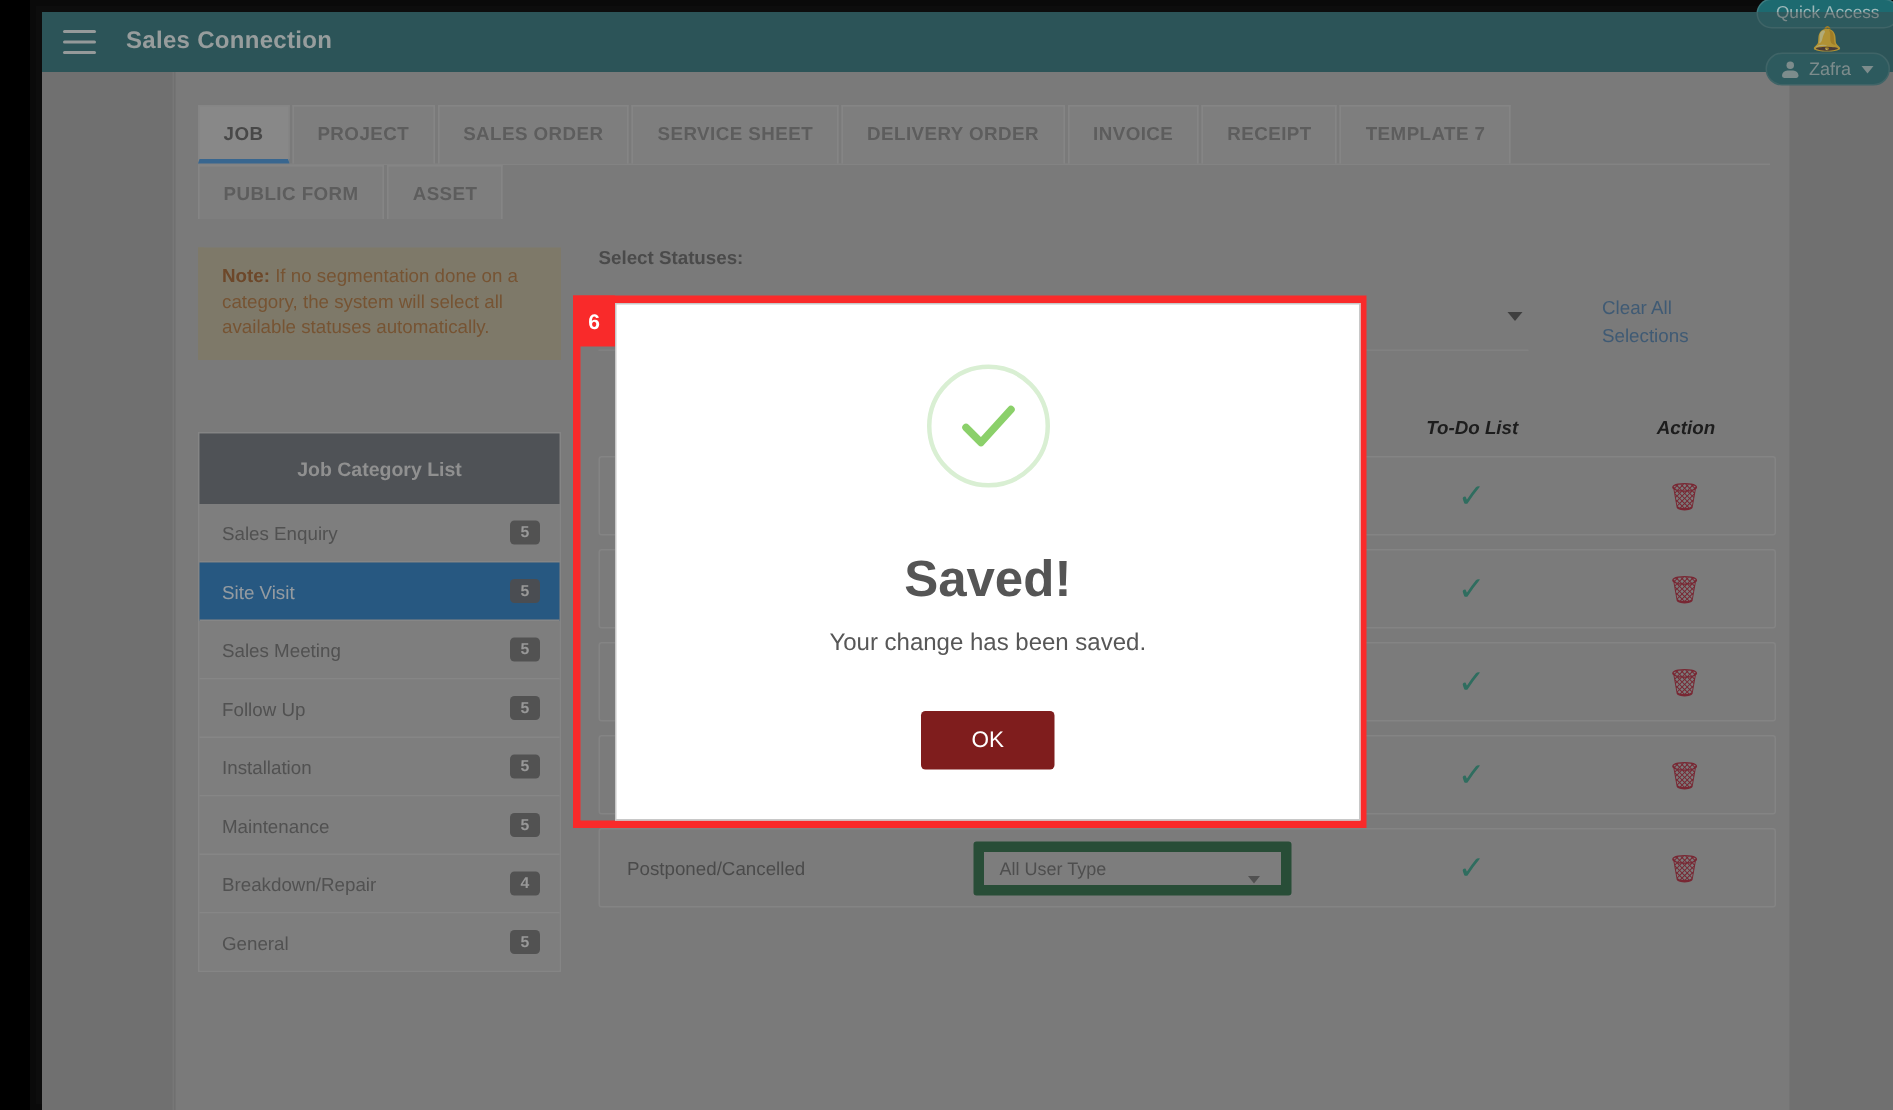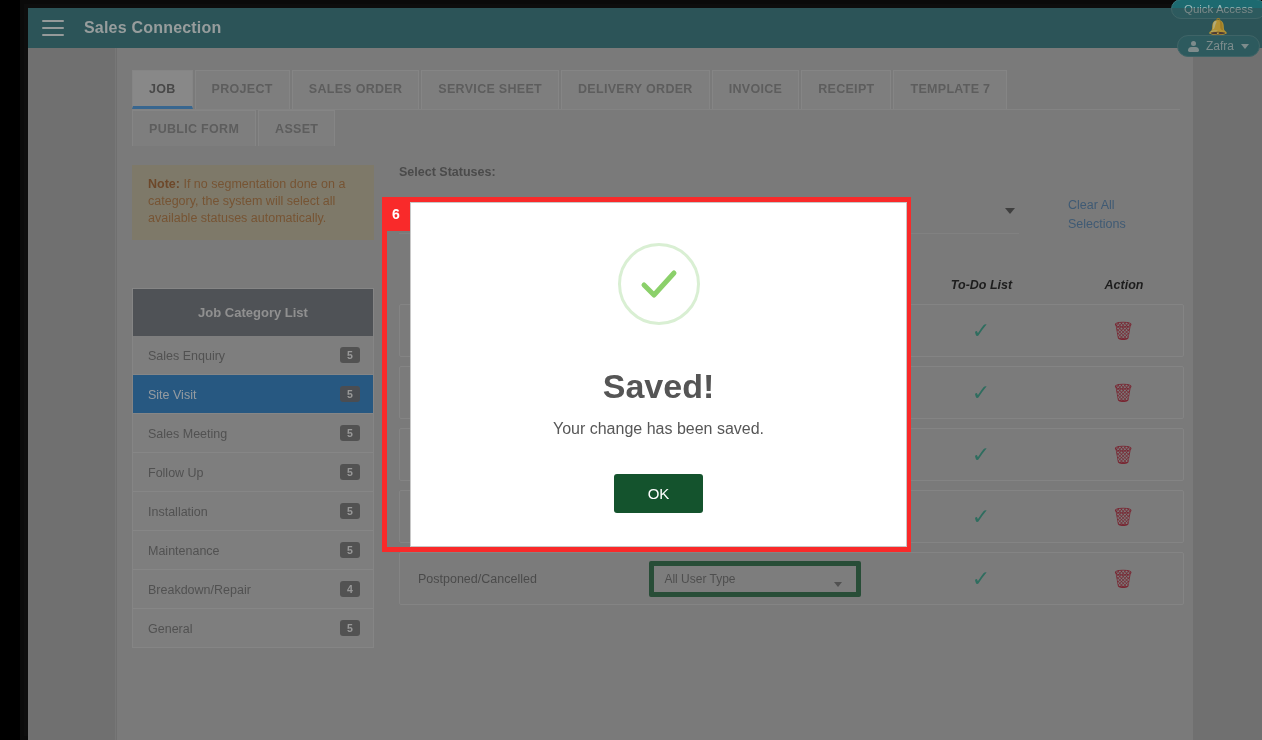--- a/index.html
+++ b/index.html
@@ -253,21 +253,21 @@
   }
   .td { display: flex; align-items: center; }
   .td.c-status { width: 250px; padding-left: 18px; font-size: 12.5px; color: #4f4f4f; }
   .td.c-usertype { width: 250px; }
   .td.c-todo { width: 165px; justify-content: center; }
   .td.c-action { width: 120px; justify-content: center; }
 
   .usertype-sel {
     width: 212px; height: 36px;
     background: #a6a6a6;
-    border: 5px solid #14532d;
+    border: 7px solid #14532d;
     border-radius: 2px;
     display:flex; align-items:center;
     padding: 0 10px;
     font-size: 12px; color: #555;
     position: relative;
     cursor: pointer;
   }
   .usertype-sel .mini-caret {
     position: absolute; right: 14px; top: 16px;
     width:0;height:0;
@@ -328,21 +328,21 @@
   #modal-title {
     margin-top: 42px;
     font-size: 34px; font-weight: bold; color: #555555;
   }
   #modal-text {
     margin-top: 14px;
     font-size: 16px; color: #575757;
   }
   #modal-ok {
     margin-top: 36px;
-    background: #14532d;
+    background: #7f1d1d;
     color: #ffffff;
     font-size: 15px;
     border: none; border-radius: 3px;
     padding: 11px 34px;
     cursor: pointer;
   }
 </style>
 </head>
 <body>
 

